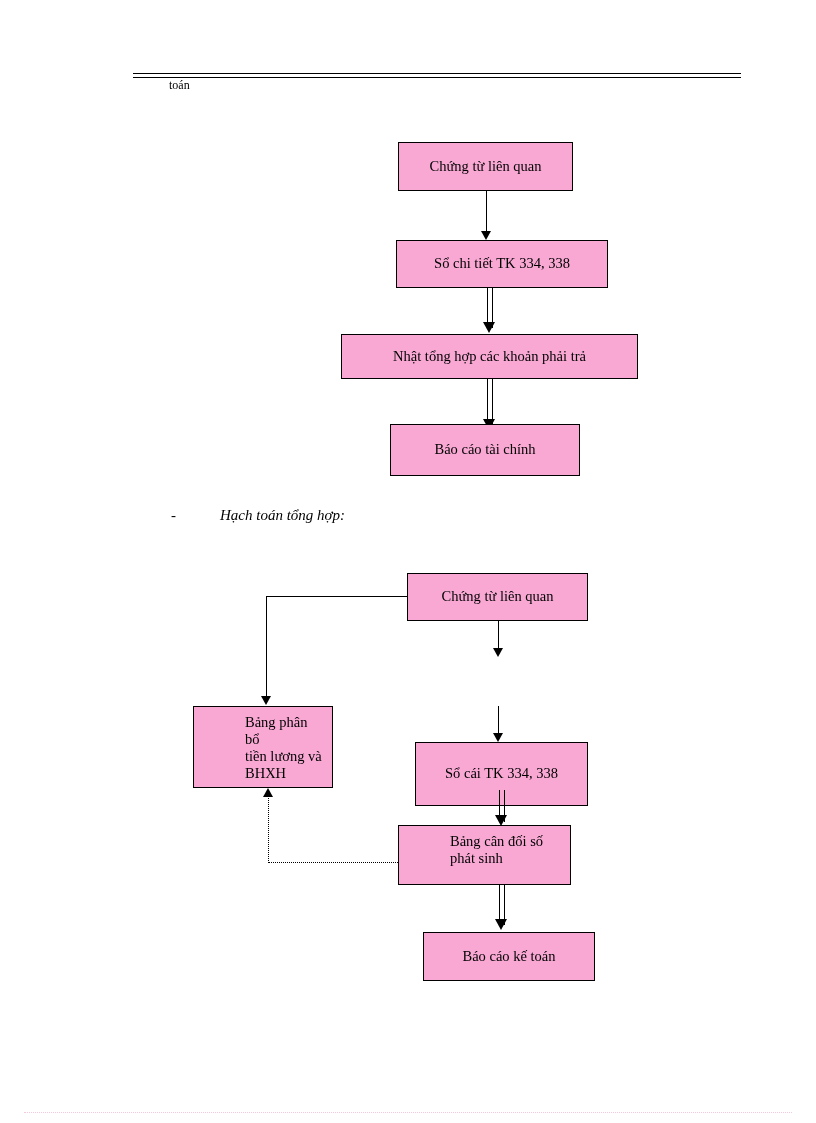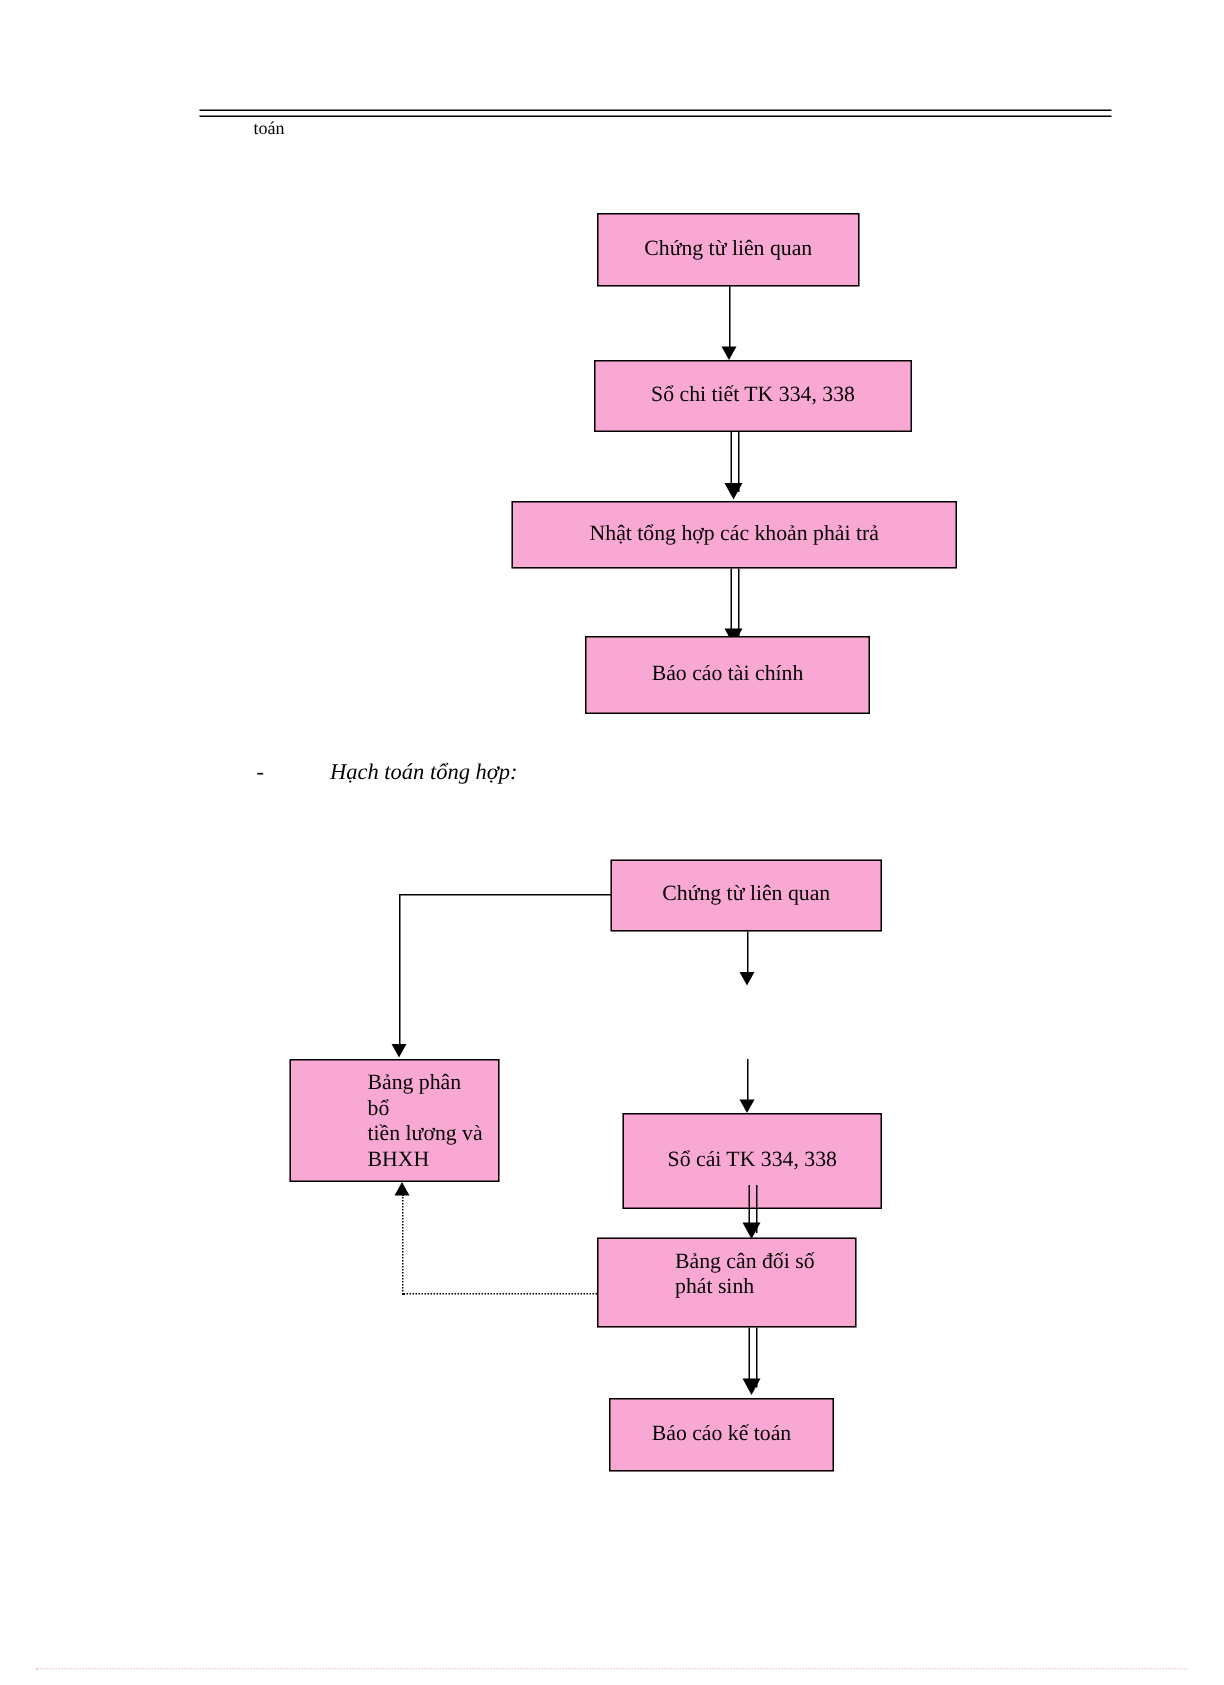--- a/index.html
+++ b/index.html
@@ -224,19 +224,19 @@
   <div class="arrow-right" style="left:406px; top:857px;"></div>
 
   <div class="box left topalign" style="left:398px; top:825px; width:173px; height:60px;">
     <span class="txt">Bảng cân đối số
 phát sinh</span>
   </div>
 
   <div class="vline2" style="left:499px; top:885px; height:40px;"></div>
   <div class="arrow-down big" style="left:495px; top:919px;"></div>
 
-  <div class="box center" style="left:406px; top:932px; width:150px; height:49px;">
+  <div class="box center" style="left:423px; top:932px; width:172px; height:49px;">
     <span class="txt">Báo cáo kế toán</span>
   </div>
 
   <div class="footer-rule"></div>
 
 </div>
 
 </body></html>

